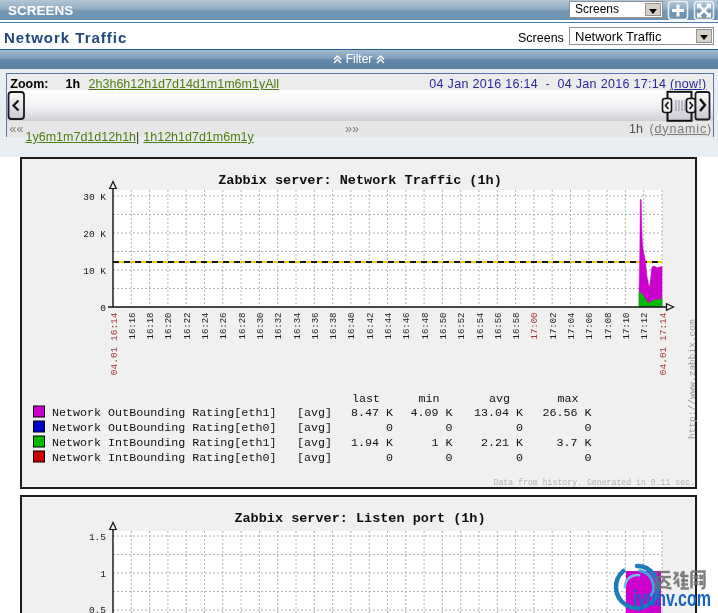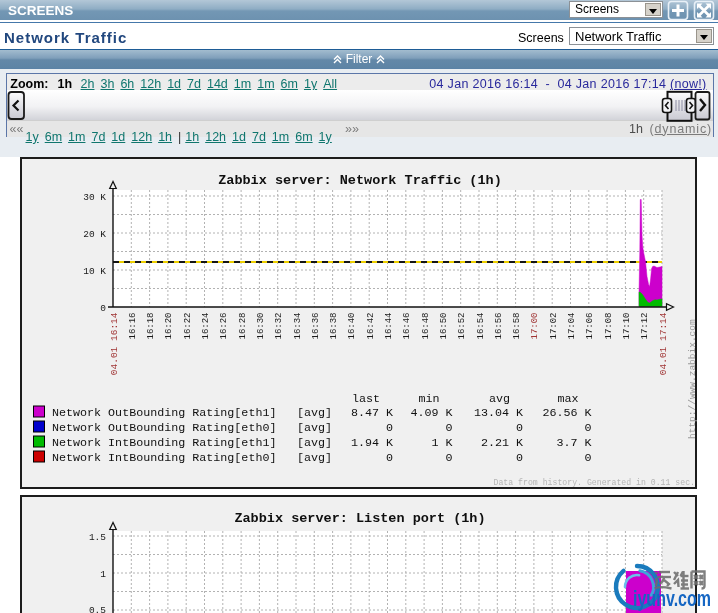--- a/index.html
+++ b/index.html
@@ -18,21 +18,21 @@
     border:4px solid transparent;border-top:5px solid #000;}
   .pagetitle{left:4px;top:29px;font-size:15px;font-weight:bold;color:#21477e;letter-spacing:1px;}
   .filterbar{left:0;top:49px;width:718px;height:19.5px;
     background:linear-gradient(#a3bccf 0%,#7f9fba 45%,#6388a8 55%,#5d84a5 100%);
     border-top:1.4px solid #1e5c96; border-bottom:1px solid #5b82a6; box-sizing:border-box;}
   .bgarea{left:0;top:68.5px;width:718px;height:88.5px;background:#e8edf2;}
   .panel{left:6px;top:73px;width:706px;height:62px;border:1px solid #5b76a8;background:#ececec;}
   .rowA{left:0;top:0;width:706px;height:16px;font-size:12.5px;}
   .rowB{left:0;top:16px;width:706px;height:30px;background:linear-gradient(#ffffff 0%,#f2f2f4 55%,#d2d3d9 100%);}
   .rowC{left:0;top:46px;width:706px;height:16px;background:#e6e6e6;border-top:1px solid #cfcfcf;font-size:12.5px;}
-  .lnk{color:#0f766e;margin-right:6px;}
+  .lnk{color:#4d7c0f;}
 </style>
 </head>
 <body>
 
 <div class="abs topbar"></div>
 <div class="abs tline1"></div>
 <div class="abs tline2"></div>
 <div class="abs screens-label">SCREENS</div>
 <div class="abs sel" style="left:569px;top:1px;width:92px;height:15px;">
   <span style="position:absolute;left:5px;top:0px;">Screens</span>
@@ -65,21 +65,21 @@
       <path d="M1 4.5 L4.5 1 L8 4.5 M1 8 L4.5 4.5 L8 8" fill="none" stroke="#fff" stroke-width="1.4"></path>
     </svg>
   Filter
   <svg width="9" height="9" viewBox="0 0 9 9" style="vertical-align:-1px;">
       <path d="M1 4.5 L4.5 1 L8 4.5 M1 8 L4.5 4.5 L8 8" fill="none" stroke="#fff" stroke-width="1.4"></path>
     </svg>
 </div>
 
 <div class="abs panel">
   <div class="abs rowA">
-    <span style="position:absolute;left:3.3px;top:2.6px;"><b style="margin-right:9px;">Zoom:</b><b style="margin-right:5px;">1h</b>
+    <span style="position:absolute;left:3.3px;top:2.6px;"><b style="margin-right:17px;">Zoom:</b><b style="margin-right:5px;">1h</b>
       <a class="lnk" href="#">2h</a><a class="lnk" href="#">3h</a><a class="lnk" href="#">6h</a><a class="lnk" href="#">12h</a><a class="lnk" href="#">1d</a><a class="lnk" href="#">7d</a><a class="lnk" href="#">14d</a><a class="lnk" href="#">1m</a><a class="lnk" href="#">1m</a><a class="lnk" href="#">6m</a><a class="lnk" href="#">1y</a><a class="lnk" href="#">All</a></span>
     <span style="position:absolute;right:6.5px;top:2.6px;color:#29299c;letter-spacing:0.3px;text-align:center;">04 Jan 2016 16:14&nbsp; -
       &nbsp;04 Jan 2016 17:14 <a href="#" style="color:#29299c;">(now!)</a></span>
   </div>
   <div class="abs rowB"></div>
   <div class="abs rowC">
     <span style="position:absolute;left:2.5px;top:0.5px;color:#7b7b7b;">««</span>
     <span style="position:absolute;left:18.5px;top:9px;">
       <a class="lnk" href="#">1y</a><a class="lnk" href="#">6m</a><a class="lnk" href="#">1m</a><a class="lnk" href="#">7d</a><a class="lnk" href="#">1d</a><a class="lnk" href="#">12h</a><a class="lnk" href="#">1h</a><span style="margin-right:4px;color:#333;">|</span><a class="lnk" href="#">1h</a><a class="lnk" href="#">12h</a><a class="lnk" href="#">1d</a><a class="lnk" href="#">7d</a><a class="lnk" href="#">1m</a><a class="lnk" href="#">6m</a><a class="lnk" href="#">1y</a></span>
     <span style="position:absolute;left:338px;top:0.5px;color:#7b7b7b;">»»</span>

